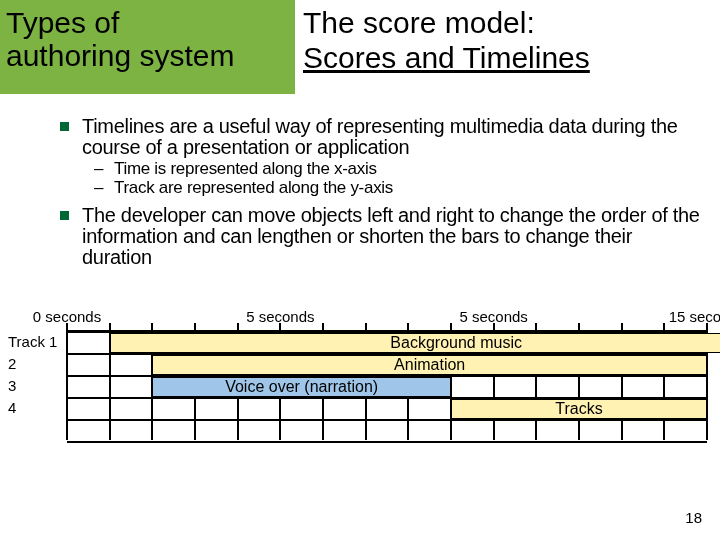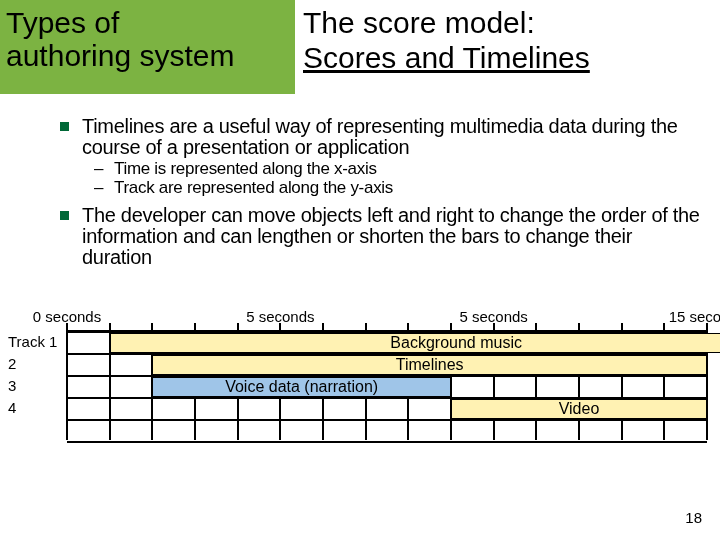--- a/index.html
+++ b/index.html
@@ -200,19 +200,19 @@
       <div class="vline" style="left: 596.333px;"></div>
       <div class="tick" style="left: 639px;"></div>
       <div class="vline" style="left: 639px;"></div>
       <div class="hline" style="top: -1px;"></div>
       <div class="hline" style="top: 21px;"></div>
       <div class="hline" style="top: 43px;"></div>
       <div class="hline" style="top: 65px;"></div>
       <div class="hline" style="top: 87px;"></div>
       <div class="hline" style="top: 109px;"></div>
       <div class="bar" style="background: rgb(255, 242, 179); left: 42.6667px; width: 693px; top: 1px;">Background music</div>
-      <div class="bar" style="background: rgb(255, 242, 179); left: 85.3333px; width: 554.667px; top: 23px;">Timelines</div>
-      <div class="bar" style="background: rgb(159, 197, 232); left: 85.3333px; width: 298.667px; top: 45px;">Voice data (narration)</div>
-      <div class="bar" style="background: rgb(255, 242, 179); left: 384px; width: 256px; top: 67px;">Video</div>
+      <div class="bar" style="background: rgb(255, 242, 179); left: 85.3333px; width: 554.667px; top: 23px;">Animation</div>
+      <div class="bar" style="background: rgb(159, 197, 232); left: 85.3333px; width: 298.667px; top: 45px;">Voice over (narration)</div>
+      <div class="bar" style="background: rgb(255, 242, 179); left: 384px; width: 256px; top: 67px;">Tracks</div>
     </div>
 </div>
 
 <div class="pagenum">18</div>
 
 </body></html>

